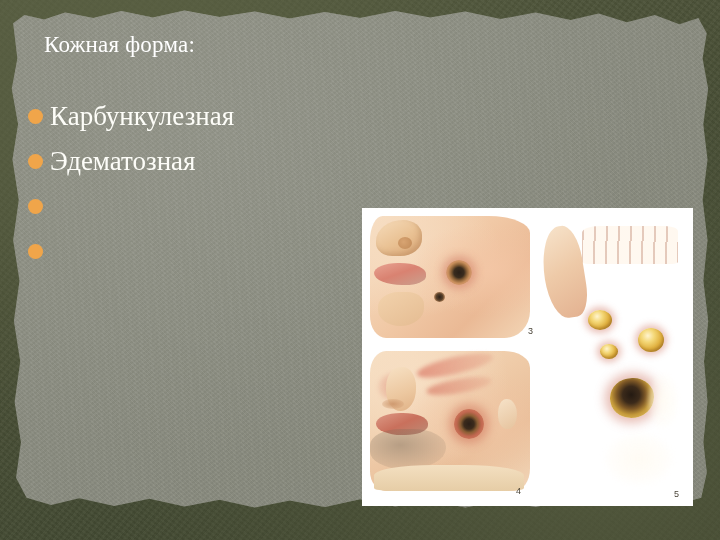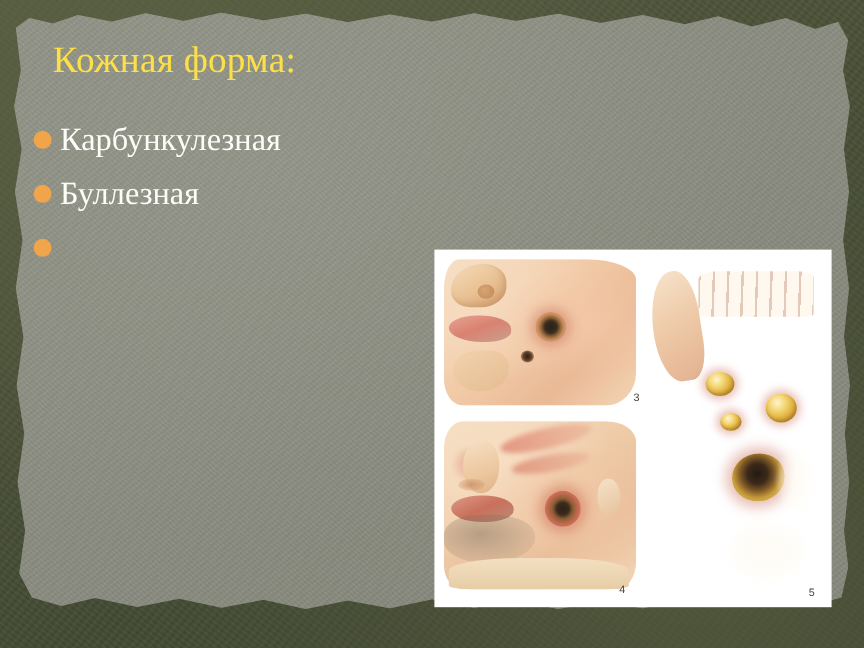--- a/index.html
+++ b/index.html
@@ -75,22 +75,22 @@
     );
   }
 
   
   .content { position: absolute; left: 0; top: 0; width: 720px; height: 540px; }
 
   .title {
     position: absolute;
     left: 44px;
     top: 32px;
-    font-size: 31px;
-    color: #fde047;
+    font-size: 23px;
+    color: #ffffff;
     letter-spacing: 0.2px;
     white-space: nowrap;
   }
 
   .bullets {
     position: absolute;
     left: 28px;
     top: 94px;
     width: 350px;
   }
@@ -312,24 +312,27 @@
 
     <div class="title">Кожная форма:</div>
 
     <div class="bullets">
 
       <div class="bullet-row">
         <span class="dot"></span>
         <span class="bullet-label">Карбункулезная</span>
       </div>
 
-
       <div class="bullet-row">
         <span class="dot"></span>
-        <span class="bullet-label">Буллезная</span>
+        <span class="bullet-label">Эдематозная</span>
+      </div>
+
+      <div class="bullet-row">
+        <span class="dot"></span>
       </div>
 
       <div class="bullet-row">
         <span class="dot"></span>
       </div>
 
     </div>
 
     <div class="figure">
 

